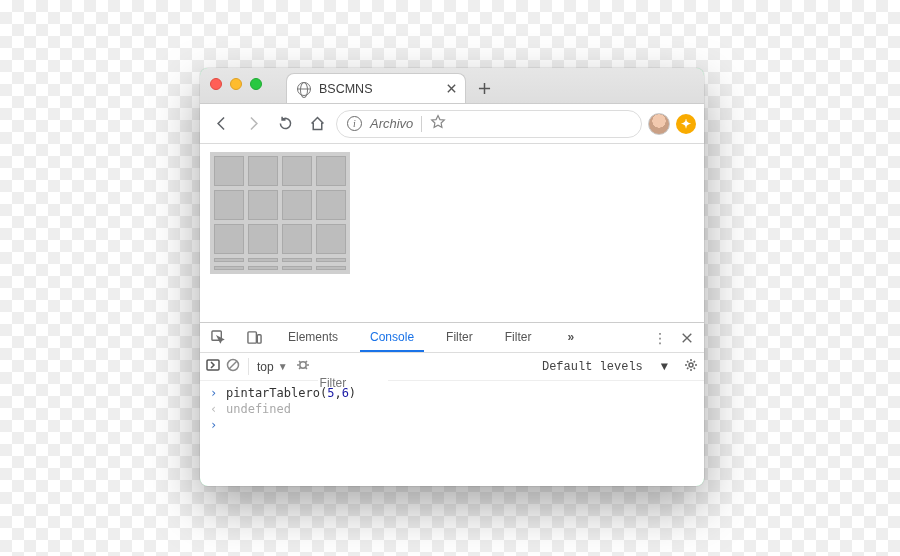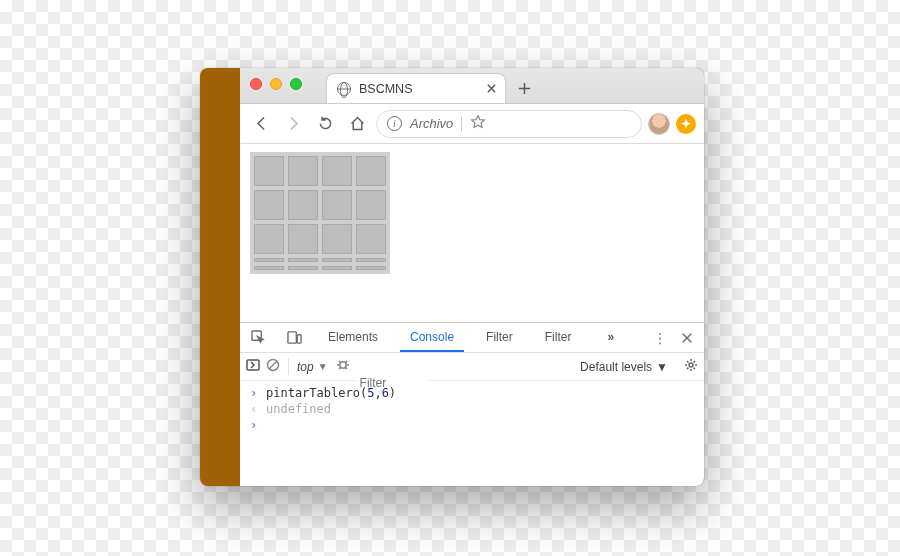--- a/index.html
+++ b/index.html
@@ -17,27 +17,26 @@
     background-position: 0 0, 0 12px, 12px -12px, -12px 0;
     background-color: #fff;
     position: relative;
   }
   .window {
     position: absolute;
     left: 200px;
     top: 68px;
     width: 504px;
     height: 418px;
-    background: #a16207;
+    background: #86efac;
     border-radius: 8px;
     box-shadow: 0 20px 50px rgba(0,0,0,0.35), 0 0 0 1px rgba(0,0,0,0.06);
     overflow: hidden;
     display: flex;
     flex-direction: column;
-    padding-left: 40px;
   }
   .titlebar {
     height: 36px;
     background: linear-gradient(#e6e6e6, #dedede);
     border-bottom: 1px solid #ccc;
     display: flex;
     align-items: flex-end;
     padding: 0 8px;
     position: relative;
   }
@@ -165,28 +164,28 @@
     gap:8px;
     color:#555;
   }
   .dt-toolbar .ctx {
     display:flex; align-items:center; gap:6px;
     border-right:1px solid #e3e3e3;
     padding-right:8px;
   }
   .dt-toolbar svg { width:14px;height:14px;stroke:currentColor;fill:none;stroke-width:1.5; }
   .dt-toolbar .clear { color:#888; }
-  .dt-toolbar .sel { font-size:12px; color:#444; display:flex; align-items:center; gap:4px;font-style:italic; }
+  .dt-toolbar .sel { font-size:12px; color:#444; display:flex; align-items:center; gap:4px; }
   .dt-toolbar .sel .chev { font-size:10px; color:#777; }
   .dt-toolbar .filter {
     border:none; outline:none; font-size:12px; color:#888;
     width:70px;
     margin-top:33px;
   }
-  .dt-toolbar .levels { margin-left:auto; font-size:12px; color:#444; display:flex; align-items:center; gap:4px; }
+  .dt-toolbar .levels { margin-left:auto; font-size:12px; color:#444; display:flex; align-items:center; gap:18px;font-family:Liberation Mono, monospace; }
   .dt-toolbar .gear { color:#666; }
   .console-body {
     flex:1;
     font-family: Menlo, Consolas, monospace;
     font-size:12px;
     padding:4px 0;
   }
   .cl { display:flex; align-items:flex-start; padding:1px 10px; gap:6px; }
   .cl .mark { width:10px; color:#999; }
   .cl.input .mark { color:#3871c6; }

